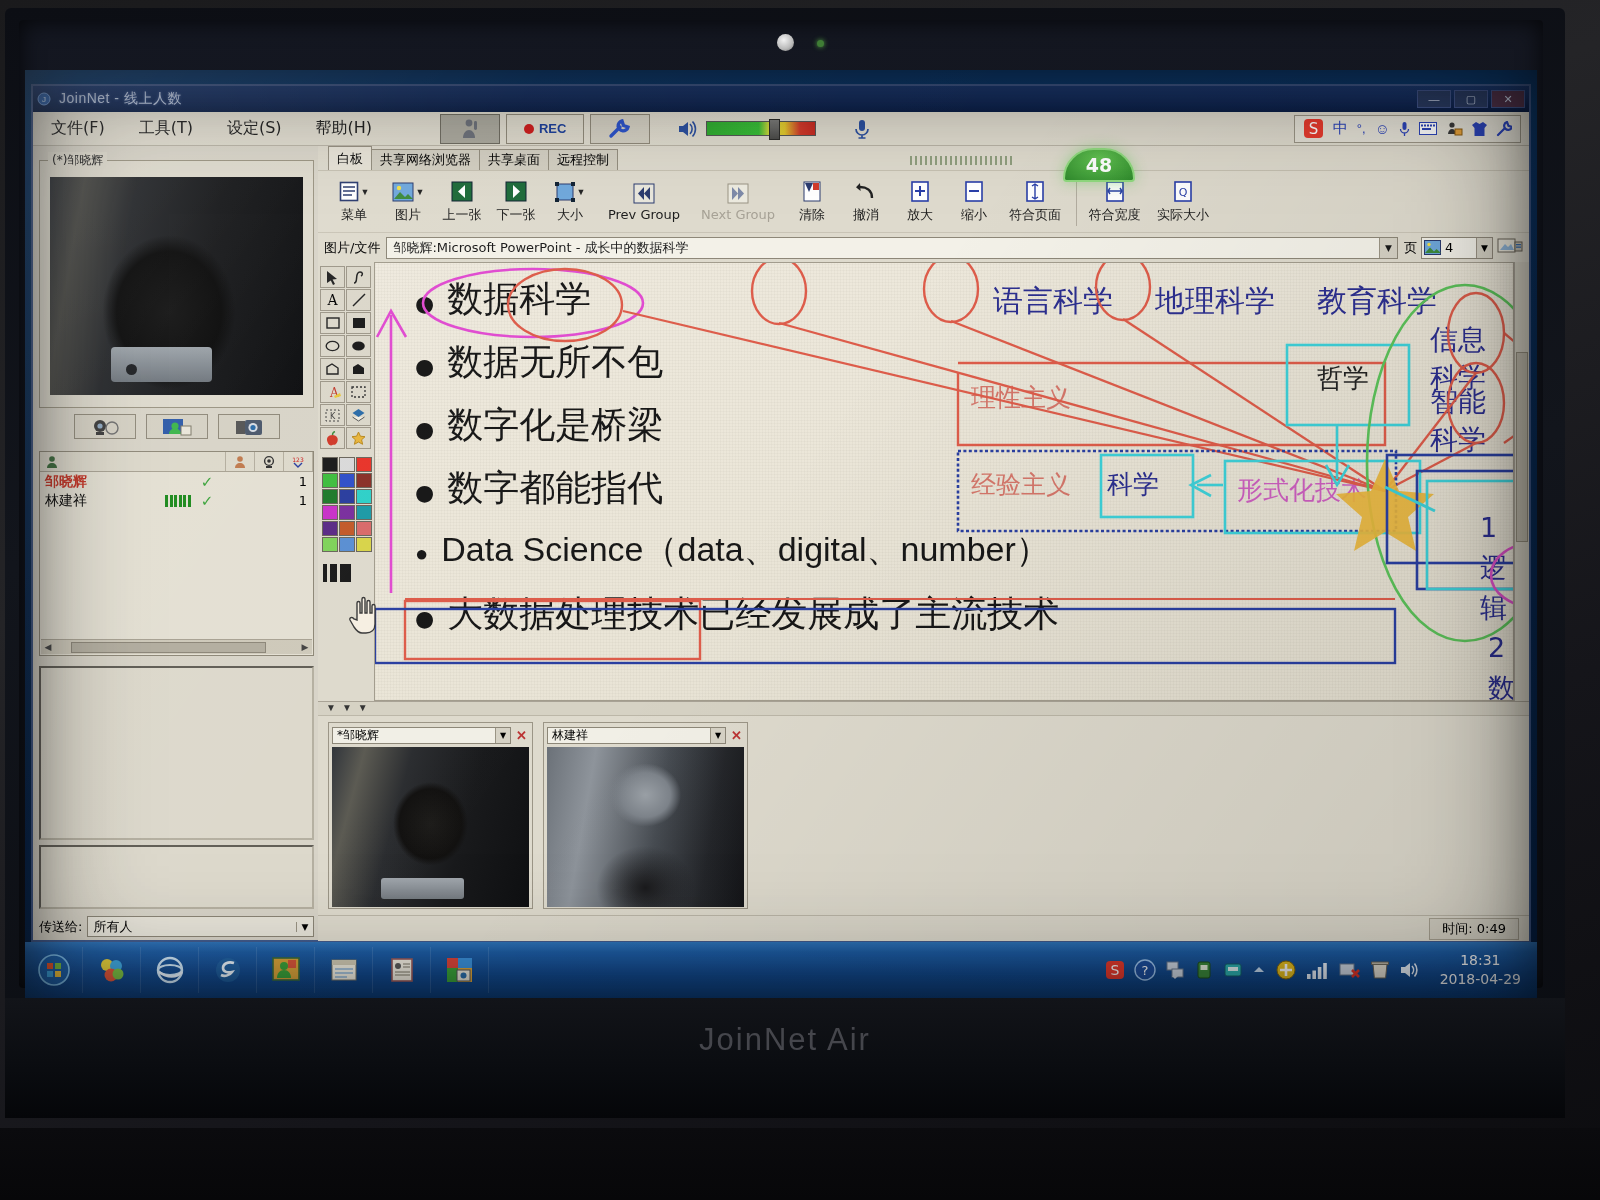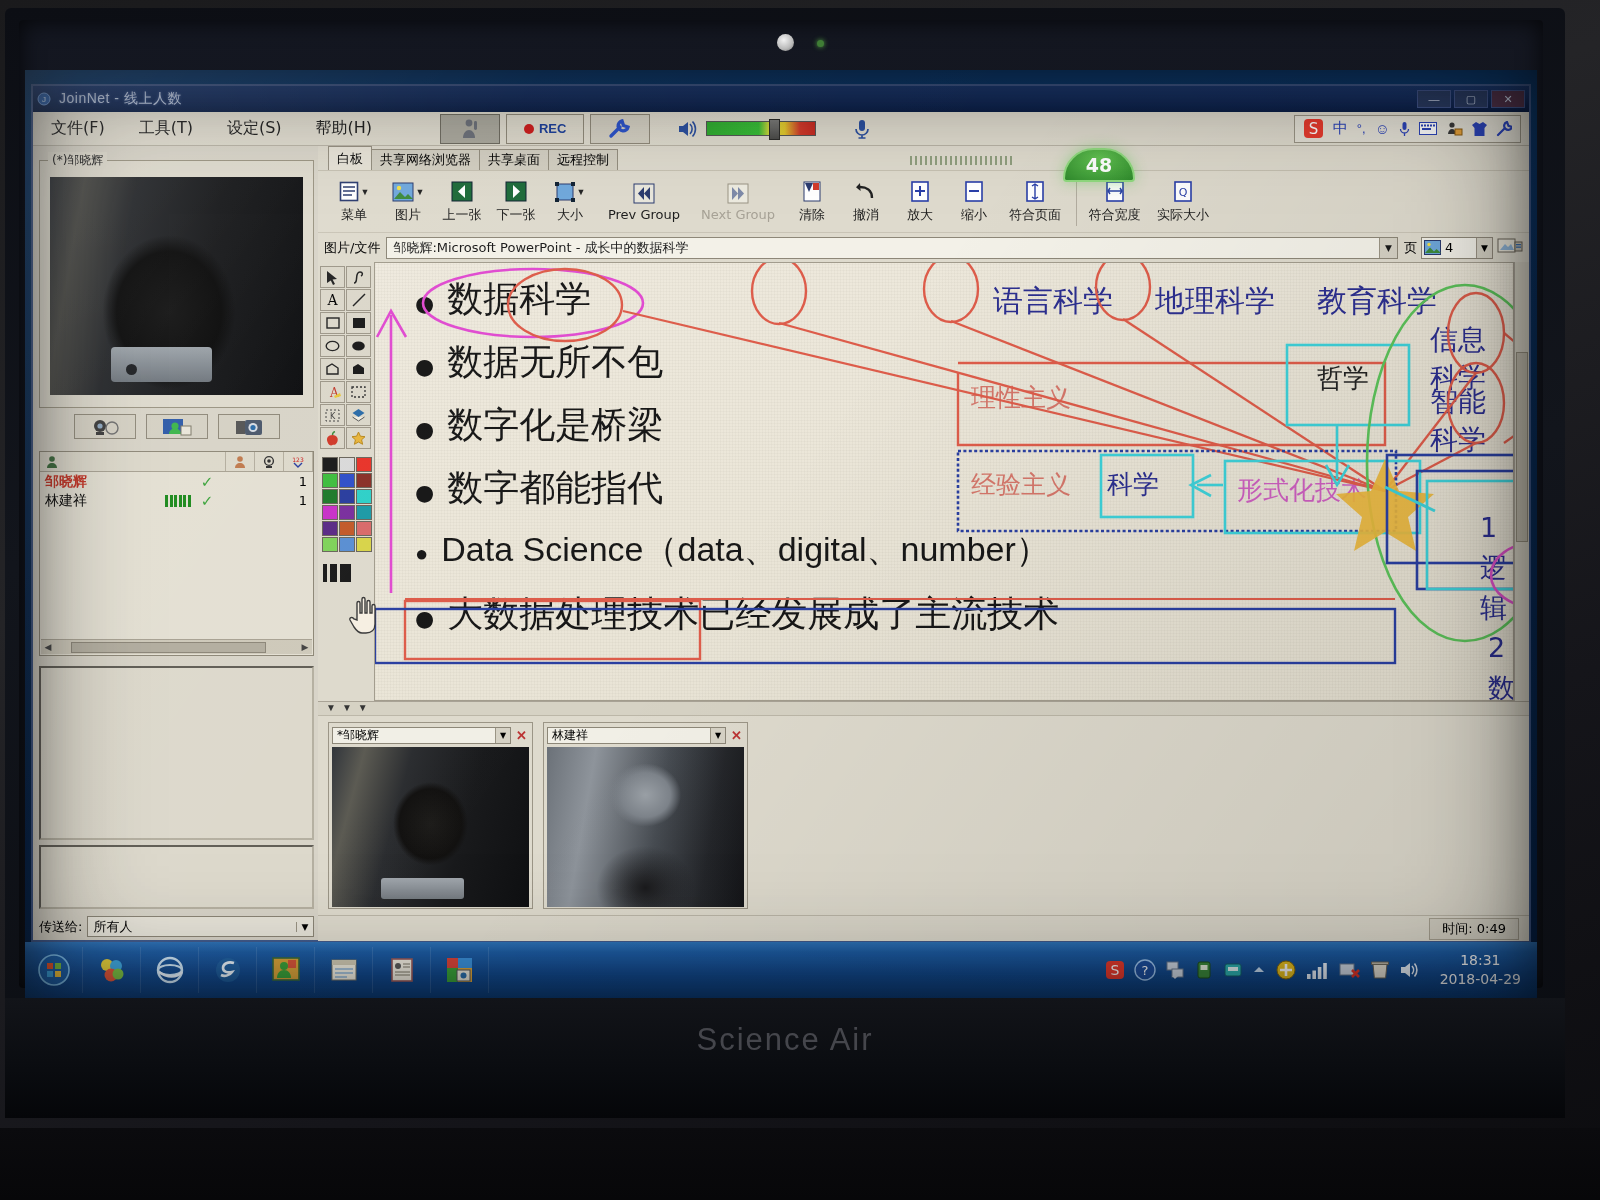--- a/index.html
+++ b/index.html
@@ -1047,17 +1047,17 @@
             <div>2018-04-29</div>
           </div>
         </div>
       </div>
 
       <div id="vign"></div>
       <div id="scrglare"></div>
     </div>
 
     <div id="chin">
-      <div id="chinlogo">Science Air</div>
+      <div id="chinlogo">JoinNet Air</div>
     </div>
   </div>
   <div id="deskbtm"></div>
 </div>
 
 </body></html>

